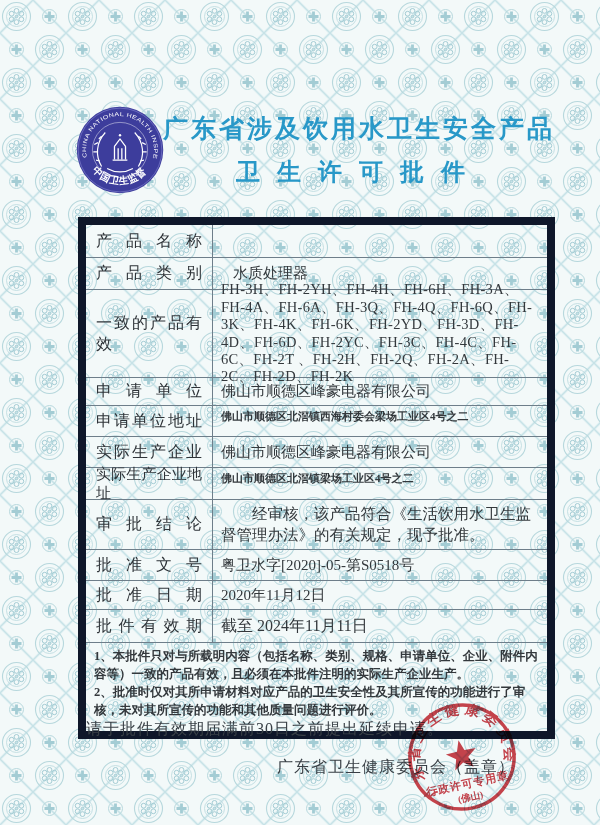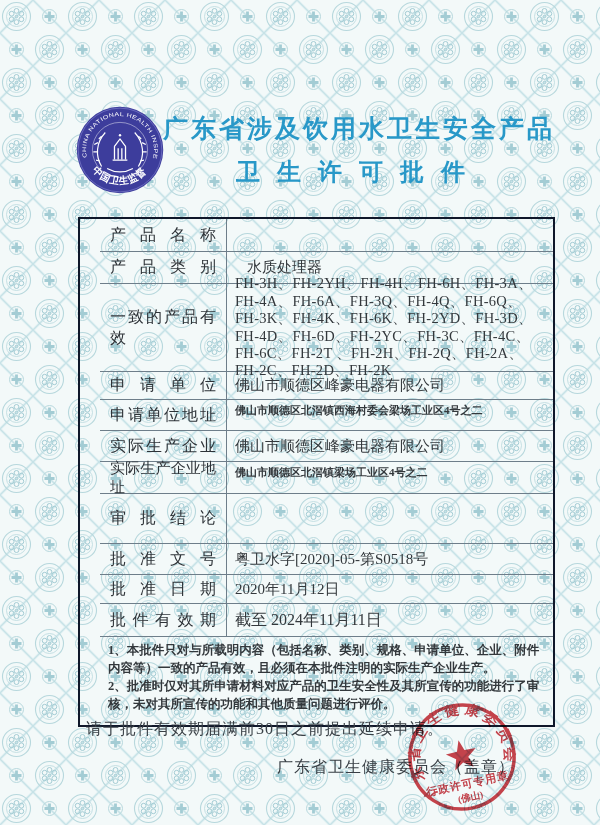--- a/index.html
+++ b/index.html
@@ -10,21 +10,21 @@
 
   
   .emblem { position:absolute; left:74px; top:104px; width:92px; height:92px; }
 
   
   .title-block { position:absolute; left:158px; top:112px; width:402px; text-align:center; }
   .title-line1 { font-size:25px; font-weight:bold; letter-spacing:3px; color:#2898c8; white-space:nowrap; }
   .title-line2 { margin-top:11px; font-size:24px; font-weight:bold; letter-spacing:17px; color:#2898c8; white-space:nowrap; }
 
   
-  .doc-table { position:absolute; left:78px; top:217px; width:477px; border:2px solid #0f172a; background:transparent;padding-left:20px; }
+  .doc-table { position:absolute; left:78px; top:217px; width:477px; border:8px solid #0f172a; background:transparent; }
   .t-row { display:flex; border-top:1px solid #6e7e8a; }
   .t-row:first-child { border-top:none; }
   .cell-label { width:127px; min-width:127px; border-right:1px solid #6e7e8a; display:flex; align-items:center; padding:2px 10px; font-size:16px; color:#2e3338; }
   .label-text { width:100%; text-align:justify; text-align-last:justify; }
   .cell-value { flex:1; display:flex; flex-direction:column; justify-content:center; padding:3px 8px; font-size:15px; color:#33383c; line-height:1.25; }
   .r1 { height:32px; } .r2 { height:32px;gap:12px; } .r3 { height:88px; }
   .r4 { height:28px; } .r5 { height:31px; } .r6 { height:31px; }
   .r7 { height:32px; } .r8 { height:50px; } .r9 { height:31px; }
   .r10 { height:29px; } .r11 { height:33px; } .r12 { height:89px; }
   .r1 .cell-value { font-size:13.5px; font-weight:bold; }
@@ -167,20 +167,23 @@
     <div class="t-row r7">
       <div class="cell-label">
           <span class="label-text">实际生产企业地址</span>
         </div>
       <div class="cell-value">佛山市顺德区北滘镇梁场工业区4号之二</div>
     </div>
     <div class="t-row r8">
       <div class="cell-label">
           <span class="label-text">审批结论</span>
         </div>
+      <div class="cell-value">
+          <p>经审核，该产品符合《生活饮用水卫生监督管理办法》的有关规定，现予批准。</p>
+        </div>
     </div>
     <div class="t-row r9">
       <div class="cell-label">
           <span class="label-text">批准文号</span>
         </div>
       <div class="cell-value">粤卫水字[2020]-05-第S0518号</div>
     </div>
     <div class="t-row r10">
       <div class="cell-label">
           <span class="label-text">批准日期</span>

